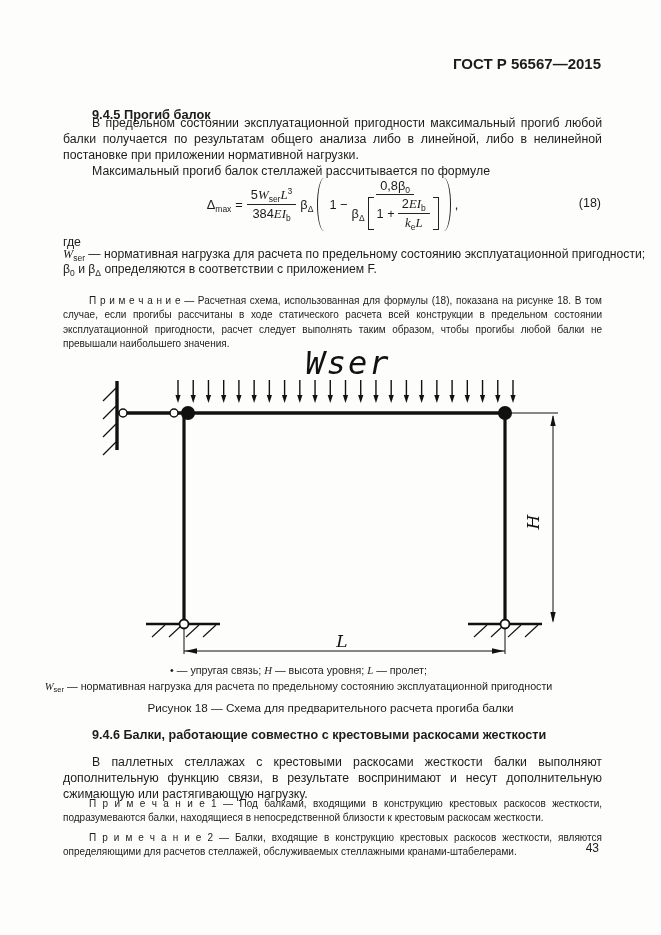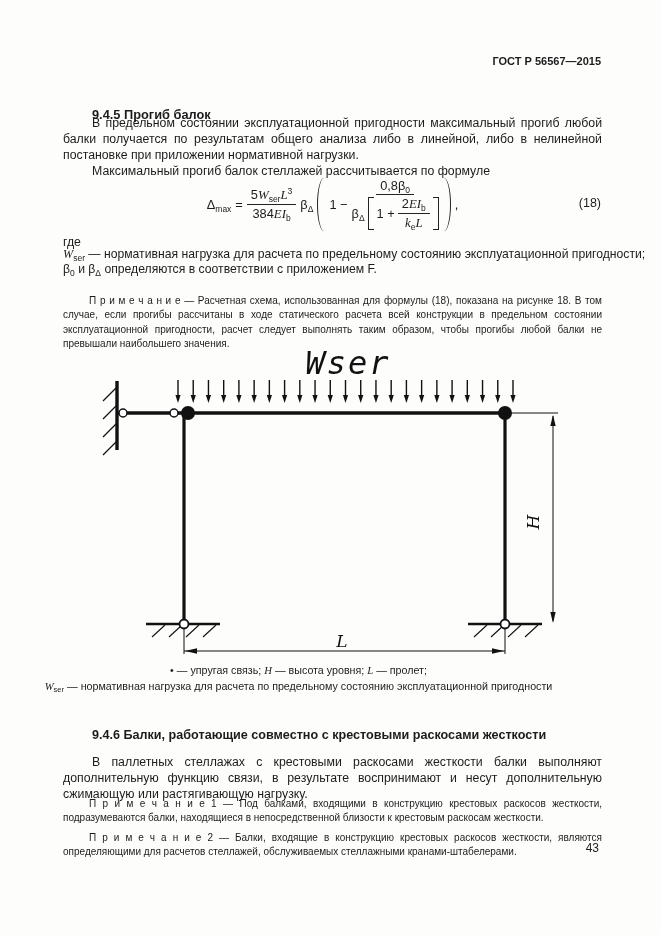--- a/index.html
+++ b/index.html
@@ -6,21 +6,21 @@
   .page{
     position:relative;
     width:661px;height:935px;
     background:#fdfdfc;
     font-family:"Liberation Sans",sans-serif;
     color:#1c1c1c;
     overflow:hidden;
     margin:0 auto;
   }
   .abs{position:absolute;}
-  .doc-number{top:55px;right:60px;font-weight:bold;font-size:11px;}
+  .doc-number{top:55px;right:60px;font-weight:bold;font-size:15px;}
   .h945{top:89px;left:92px;font-weight:bold;font-size:12.8px;margin-top:18px;}
   .p-body{left:63px;width:539px;font-size:12.3px;line-height:15.7px;text-align:justify;}
   .indent{text-indent:29px;}
   .p1{top:104px;}
   .p2{top:152px;text-align:left;}
   
   .formula-wrap{top:166px;left:63px;width:539px;height:76px;display:flex;align-items:center;justify-content:center;}
   .formula{display:flex;align-items:center;gap:4px;font-size:12.8px;}
   .formula i{font-style:italic;font-family:"Liberation Serif",serif;}
   .formula sub{font-size:8.5px;vertical-align:-3px;line-height:0;}
@@ -225,20 +225,21 @@
     </g>
     <text x="252" y="311" text-anchor="middle" font-family="DejaVu Serif, serif" font-style="italic" font-size="17" fill="#111">L</text>
   </svg>
 
   <div class="abs legend lg1">
     <span>•</span><span> — упругая связь; </span><i>H</i><span> — высота уровня; </span><i>L</i><span> — пролет;</span>
   </div>
   <div class="abs legend lg2">
     <i>W</i><sub>ser</sub><span> — нормативная нагрузка для расчета по предельному состоянию эксплуатационной пригодности</span>
   </div>
+  <div class="abs fig-caption">Рисунок 18 — Схема для предварительного расчета прогиба балки</div>
 
   <div class="abs h946">9.4.6 Балки, работающие совместно с крестовыми раскосами жесткости</div>
   <p class="abs p-body indent p946">В паллетных стеллажах с крестовыми раскосами жесткости балки выполняют дополнительную функцию связи, в результате воспринимают и несут дополнительную сжимающую или растягивающую нагрузку.</p>
 
   <p class="abs note n946a">
     <span>П р и м е ч а н и е  1</span><span> — </span><span>Под балками, входящими в конструкцию крестовых раскосов жесткости, подразумеваются балки, находящиеся в непосредственной близости к крестовым раскосам жесткости.</span>
   </p>
   <p class="abs note n946b">
     <span>П р и м е ч а н и е  2</span><span> — </span><span>Балки, входящие в конструкцию крестовых раскосов жесткости, являются определяющими для расчетов стеллажей, обслуживаемых стеллажными кранами-штабелерами.</span>
   </p>

